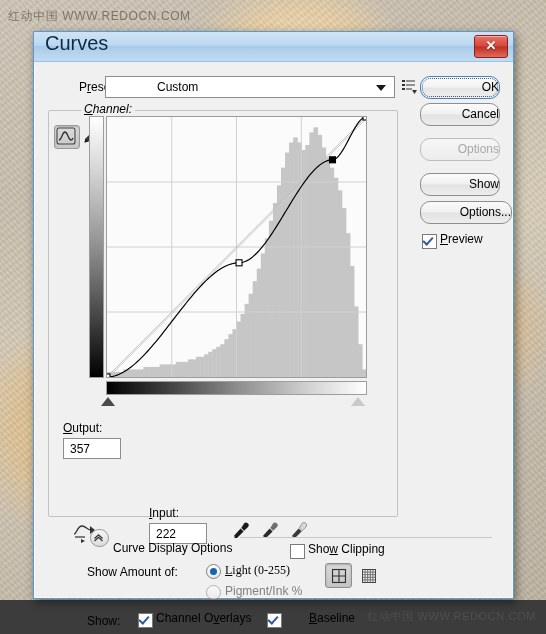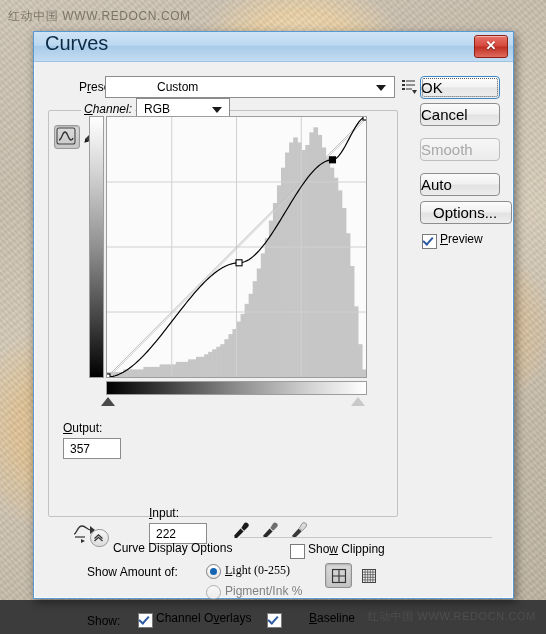--- a/index.html
+++ b/index.html
@@ -199,22 +199,22 @@
     content:"";position:absolute;left:2px;top:0px;width:4px;height:8px;
     border-right:2px solid #2c5aa0;border-bottom:2px solid #2c5aa0;transform:rotate(42deg);
   }
   #cb-overlays{left:90px;top:64px;}   #lb-overlays{position:absolute;left:108px;top:62px;}
   #cb-baseline{left:219px;top:64px;}  #lb-baseline{position:absolute;left:249px;top:62px;margin-left:12px;}
 
   
   .btn{
     position:absolute;width:78px;height:21px;
     background:linear-gradient(to bottom,#fbfbfb 0%,#f0f0f0 48%,#e2e2e2 52%,#ededed 100%);
-    border:1px solid #8e8e8e;border-radius:4px;cursor:pointer;
-    font-size:15px;color:#000;text-align:left;line-height:21px;
+    border:1px solid #8e8e8e;border-radius:10px;cursor:pointer;
+    font-size:12px;color:#000;text-align:right;line-height:21px;
     font-family:"Liberation Sans",sans-serif;
   }
   .btn.disabled{color:#a8a8a8;border-color:#bdbdbd;
     background:linear-gradient(to bottom,#f6f6f6,#ececec);cursor:default;}
   #btn-ok{left:386px;top:14px;border:1px solid #3c87c8;outline:1px dotted #5a5a5a;outline-offset:-3px;
     background:linear-gradient(to bottom,#fdfdfd 0%,#f2f2f2 48%,#e5e5e5 52%,#eeeeee 100%);}
   #btn-cancel{left:386px;top:41px;}
   #btn-smooth{left:386px;top:76px;}
   #btn-auto{left:386px;top:111px;}
   #btn-options{left:386px;top:139px;padding-left:12px;}
@@ -254,24 +254,20 @@
             <rect x="5" y="6.5" width="9" height="1" fill="#333"></rect>
           <rect x="1" y="10" width="3" height="2" fill="#333"></rect>
             <rect x="5" y="10.5" width="6" height="1" fill="#333"></rect>
           <polygon points="11,12 16,12 13.5,16" fill="#333"></polygon>
         </svg>
       </div>
     </div>
 
     <div id="channel-group">
       <div id="channel-label" class="lbl"><span class="u">C</span>hannel:</div>
-      <div id="channel-select">
-        <span id="channel-value">RGB</span>
-        <span id="channel-arrow"></span>
-      </div>
 
       <div id="tool-curve">
         <svg width="22" height="20" viewBox="0 0 22 20">
           <rect x="2" y="2" width="18" height="16" rx="2" fill="none" stroke="#444" stroke-width="1.1"></rect>
           <path d="M4,14 C7,14 7,6 10,6 C13,6 13,14 16,14 C17.5,14 18,12 18,12" fill="none" stroke="#333" stroke-width="1.3"></path>
         </svg>
       </div>
       <div id="tool-pencil">
         <svg width="20" height="20" viewBox="0 0 20 20">
           <path d="M14.5,2.5 L17.5,5.5 L7.5,15.5 L3.5,16.5 L4.5,12.5 Z" fill="#3b3b3b"></path>
@@ -463,20 +459,20 @@
       <div class="cbx on" id="cb-overlays"></div>
       <div id="lb-overlays" class="lbl">Channel O<span class="u">v</span>erlays</div>
 
       <div class="cbx on" id="cb-baseline"></div>
       <div id="lb-baseline" class="lbl"><span class="u">B</span>aseline</div>
 
     </div>
 
     <div class="btn" id="btn-ok">OK</div>
     <div class="btn" id="btn-cancel">Cancel</div>
-    <div class="btn disabled" id="btn-smooth">Smooth</div>
-    <div class="btn" id="btn-auto">Auto</div>
+    <div class="btn disabled" id="btn-smooth">Options</div>
+    <div class="btn" id="btn-auto">Show</div>
     <div class="btn" id="btn-options">Options...</div>
     <div class="cbx on" id="cb-preview"></div>
     <div id="lb-preview" class="lbl"><span class="u">P</span>review</div>
 
   </div>
 </div>
 
 </body></html>

